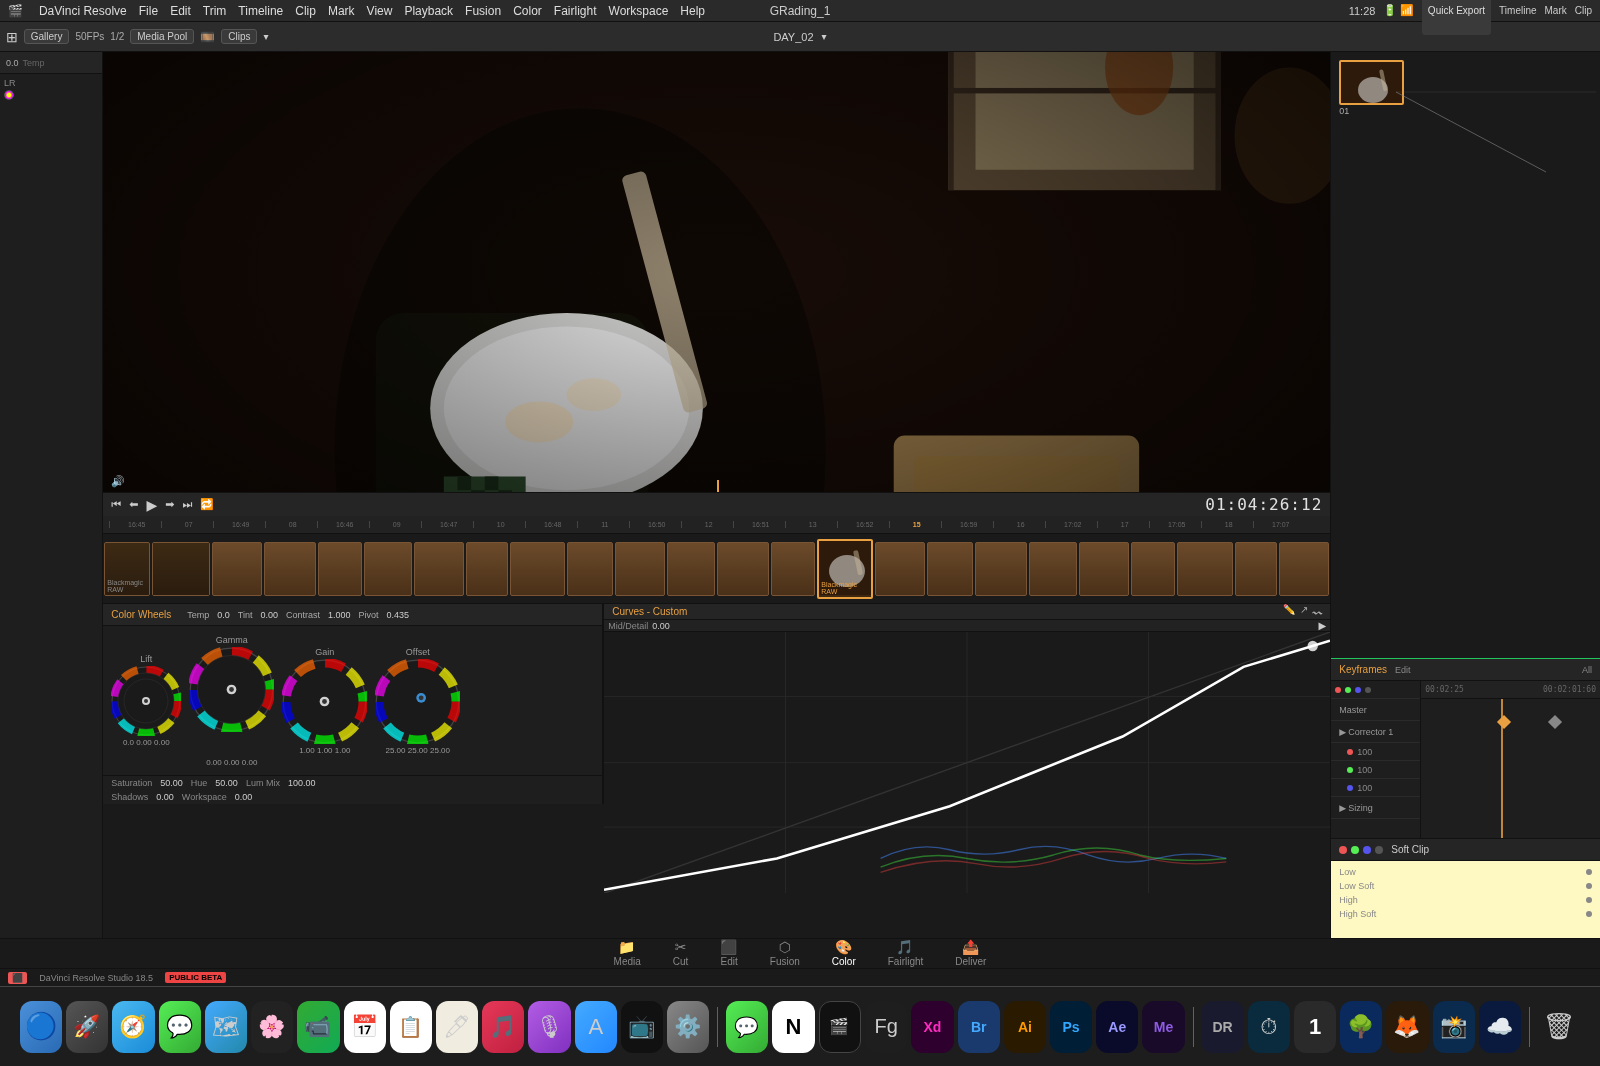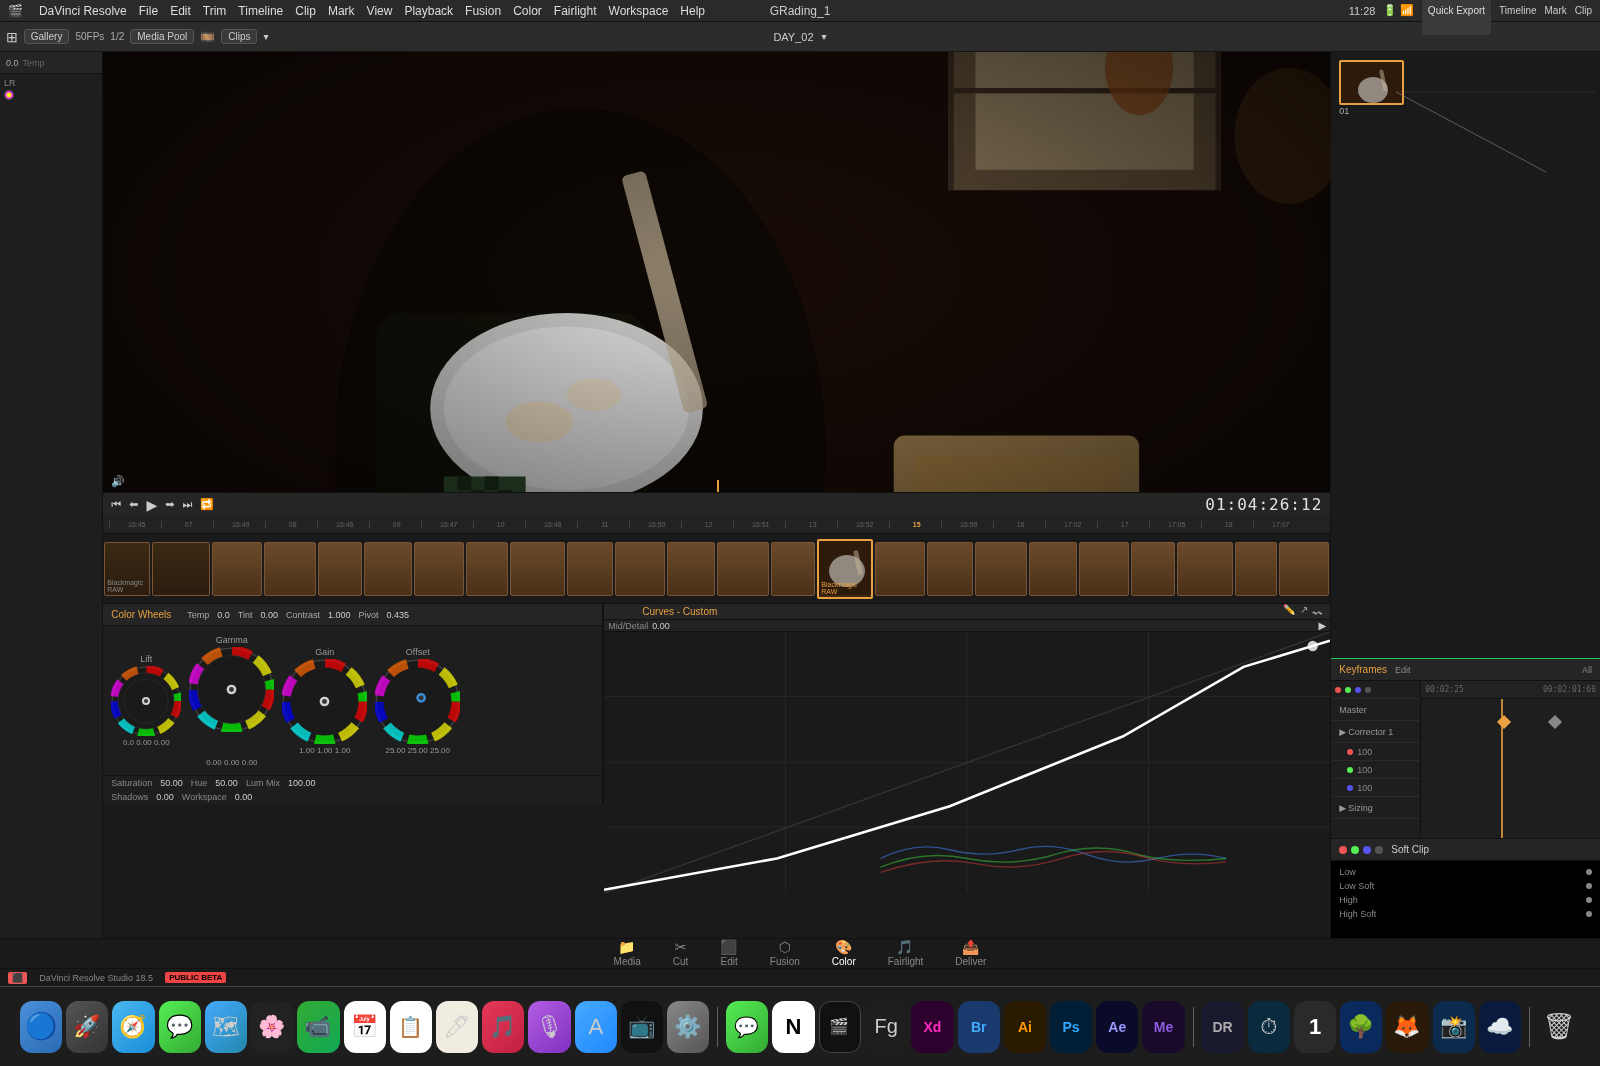--- a/index.html
+++ b/index.html
@@ -689,21 +689,21 @@
           <div style="padding:2px 8px; display:flex; gap:8px; font-size:9px; color:#888;">
             <span>Shadows</span>
             <span style="color:#ccc;">0.00</span>
             <span>Workspace</span>
             <span style="color:#ccc;">0.00</span>
           </div>
         </div>
 
         <div class="curves-panel">
           <div class="curves-header">
-            <span style="color:#e8a040;margin-left:30px;">Curves - Custom</span>
+            <span style="color:#e8a040;">Curves - Custom</span>
             <div style="margin-left:auto; display:flex; gap:4px;">
               <span style="cursor:pointer;">✏️</span>
               <span style="cursor:pointer;">↗</span>
               <span style="cursor:pointer;">〰</span>
             </div>
           </div>
 
           <div style="height:24px; background:#222; display:flex; align-items:center; padding:0 4px; gap:4px; border-bottom:1px solid #111;">
             <span style="font-size:9px; color:#888;">Mid/Detail</span>
             <span style="font-size:9px; color:#ccc;">0.00</span>
@@ -810,21 +810,21 @@
             </div>
 
             <div style="position:absolute; top:18px; left:80px; width:2px; bottom:0; background:#e8a040; opacity:0.8; z-index:5;"></div>
 
             <div style="position:absolute; top:36px; left:78px; width:10px; height:10px; background:#e8a040; transform:rotate(45deg);"></div>
             <div style="position:absolute; top:36px; right:40px; width:10px; height:10px; background:#888; transform:rotate(45deg);"></div>
           </div>
         </div>
       </div>
 
-      <div style="height:100px; background:#000000; border-top:1px solid #111;">
+      <div style="height:100px; background:#fef9c3; border-top:1px solid #111;">
         <div style="height:22px; background:#252525; display:flex; align-items:center; padding:0 8px; gap:4px; font-size:10px; border-bottom:1px solid #111;">
           <div style="width:8px; height:8px; border-radius:50%; background:#e55;"></div>
           <div style="width:8px; height:8px; border-radius:50%; background:#5e5;"></div>
           <div style="width:8px; height:8px; border-radius:50%; background:#55e;"></div>
           <div style="width:8px; height:8px; border-radius:50%; background:#555;"></div>
           <span style="margin-left:4px;">Soft Clip</span>
         </div>
         <div class="soft-clip-panel">
           <div class="soft-clip-row">
             <span>Low</span>

